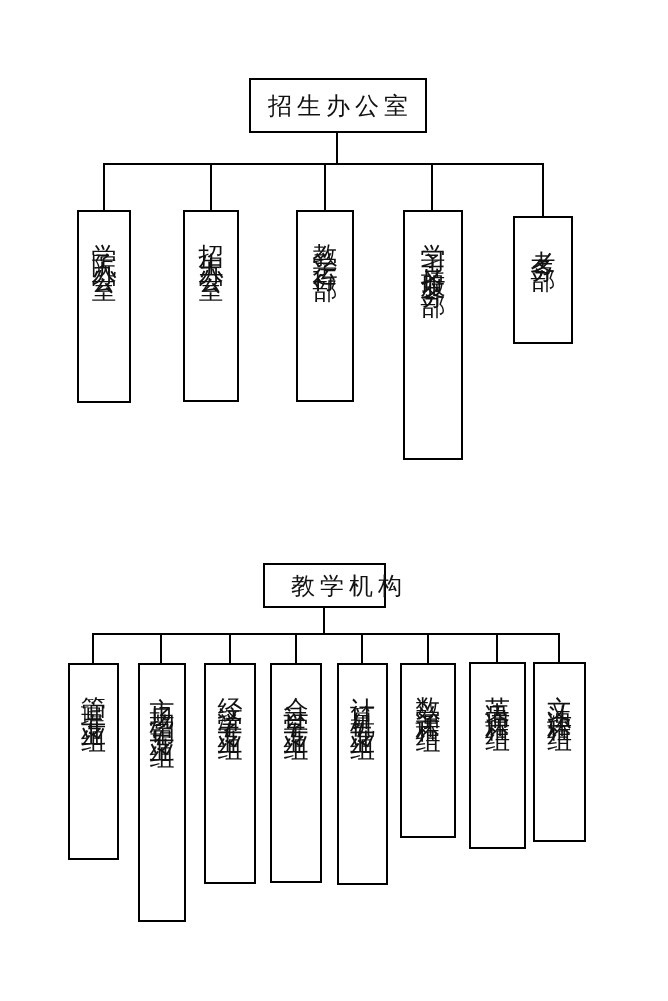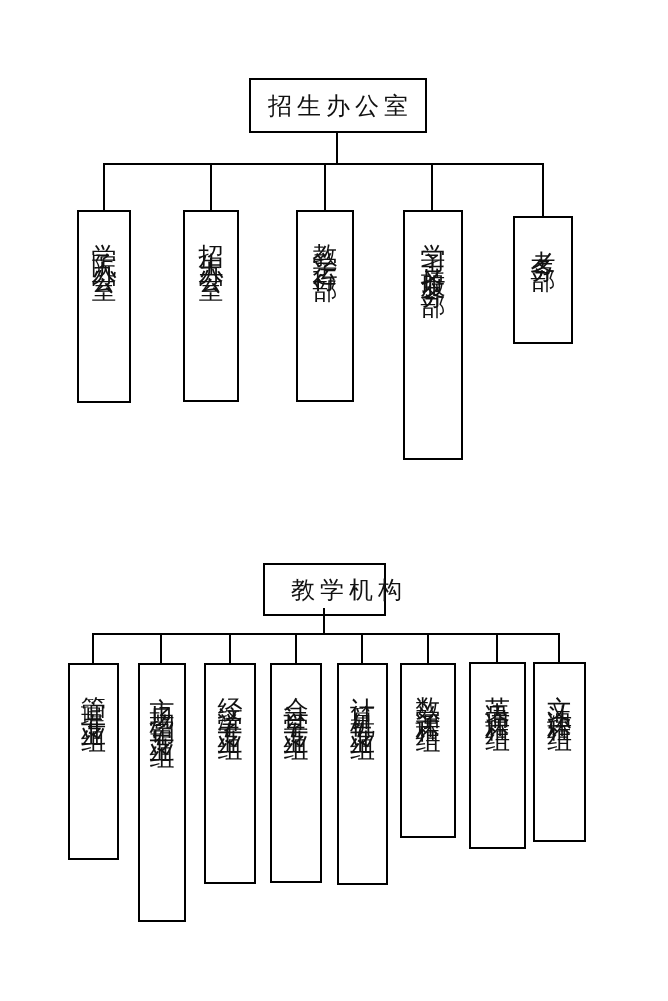--- a/index.html
+++ b/index.html
@@ -60,21 +60,21 @@
     <div class="node vnode" style="left:403px;top:210px;width:60px;height:250px;">
       <span class="vtext">学习支持服务部</span>
     </div>
     <div class="node vnode" style="left:513px;top:216px;width:60px;height:128px;">
       <span class="vtext">考务部</span>
     </div>
   </div>
 
   <div>
 
-    <div class="node hnode" style="left:263px;top:563px;width:123px;height:53px;padding-left:44px;">
+    <div class="node hnode" style="left:263px;top:563px;width:123px;height:45px;padding-left:44px;">
       <span class="lbl">教学机构</span>
     </div>
 
     <div class="line vline" style="left:323px;top:608px;height:25px;"></div>
     <div class="line hline" style="left:92px;top:633px;width:468px;"></div>
     <div class="line vline" style="left:92px;top:633px;height:30px;"></div>
     <div class="line vline" style="left:160px;top:633px;height:30px;"></div>
     <div class="line vline" style="left:229px;top:633px;height:30px;"></div>
     <div class="line vline" style="left:295px;top:633px;height:30px;"></div>
     <div class="line vline" style="left:361px;top:633px;height:30px;"></div>

